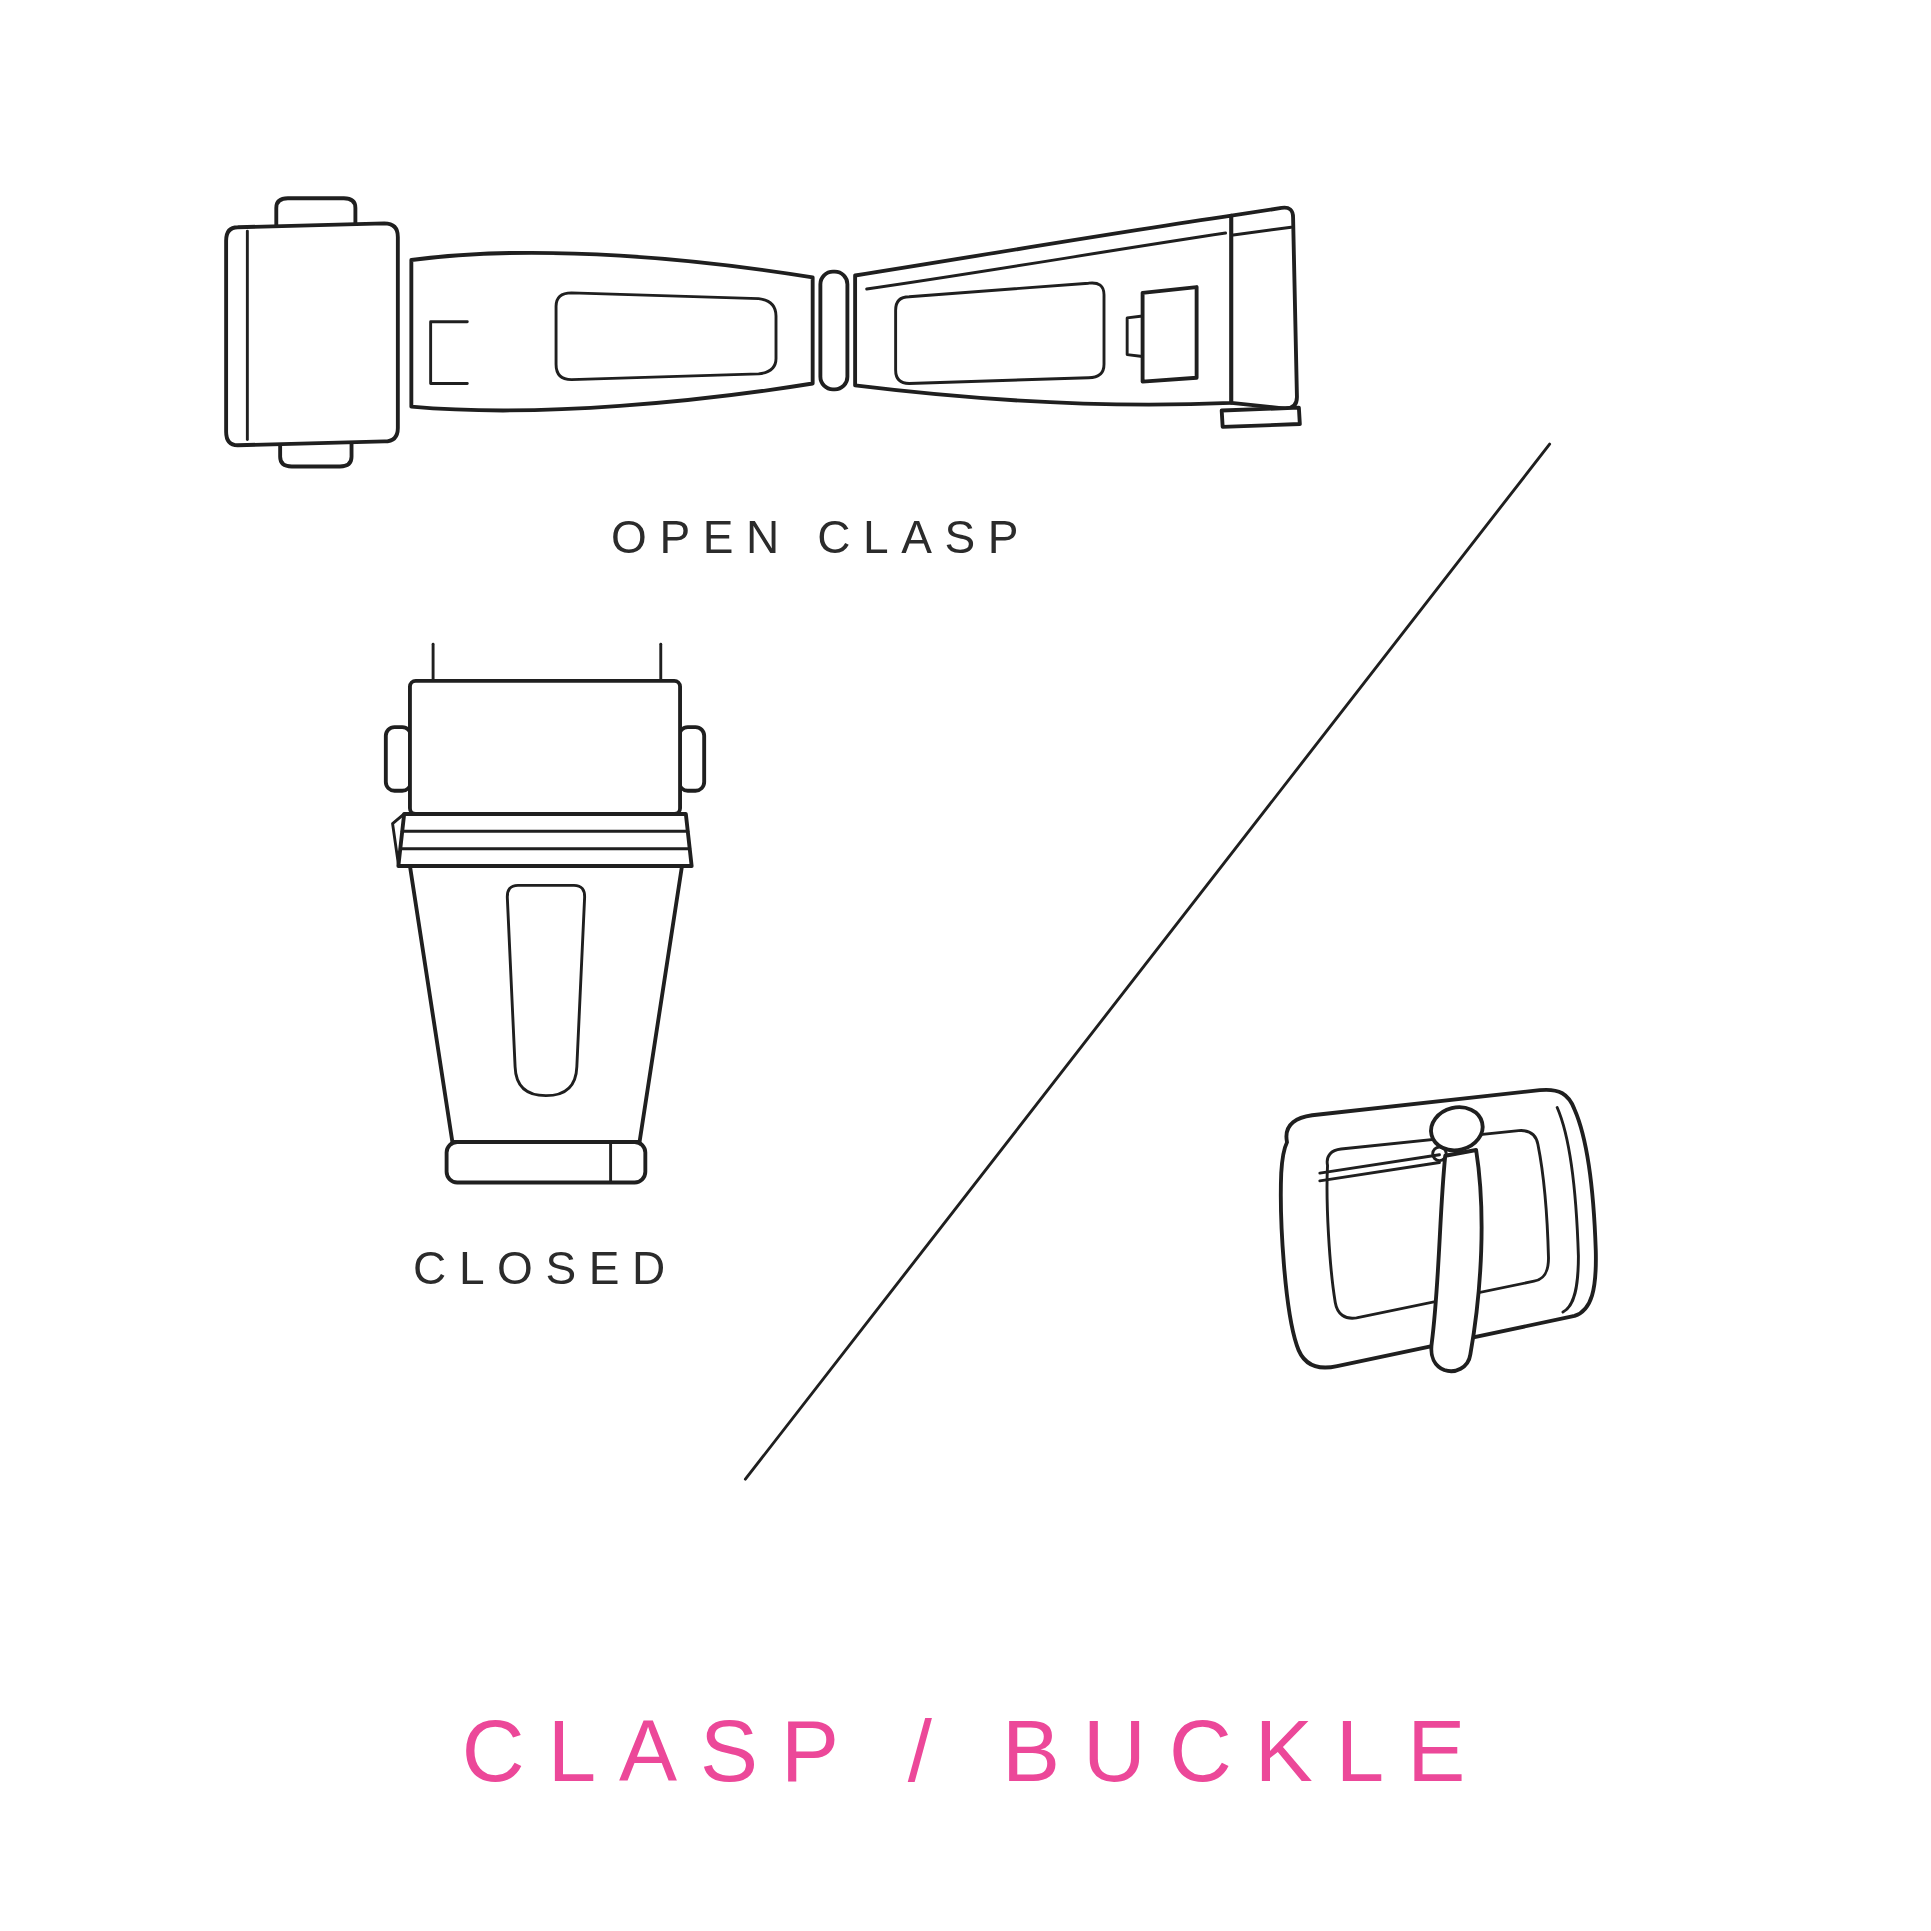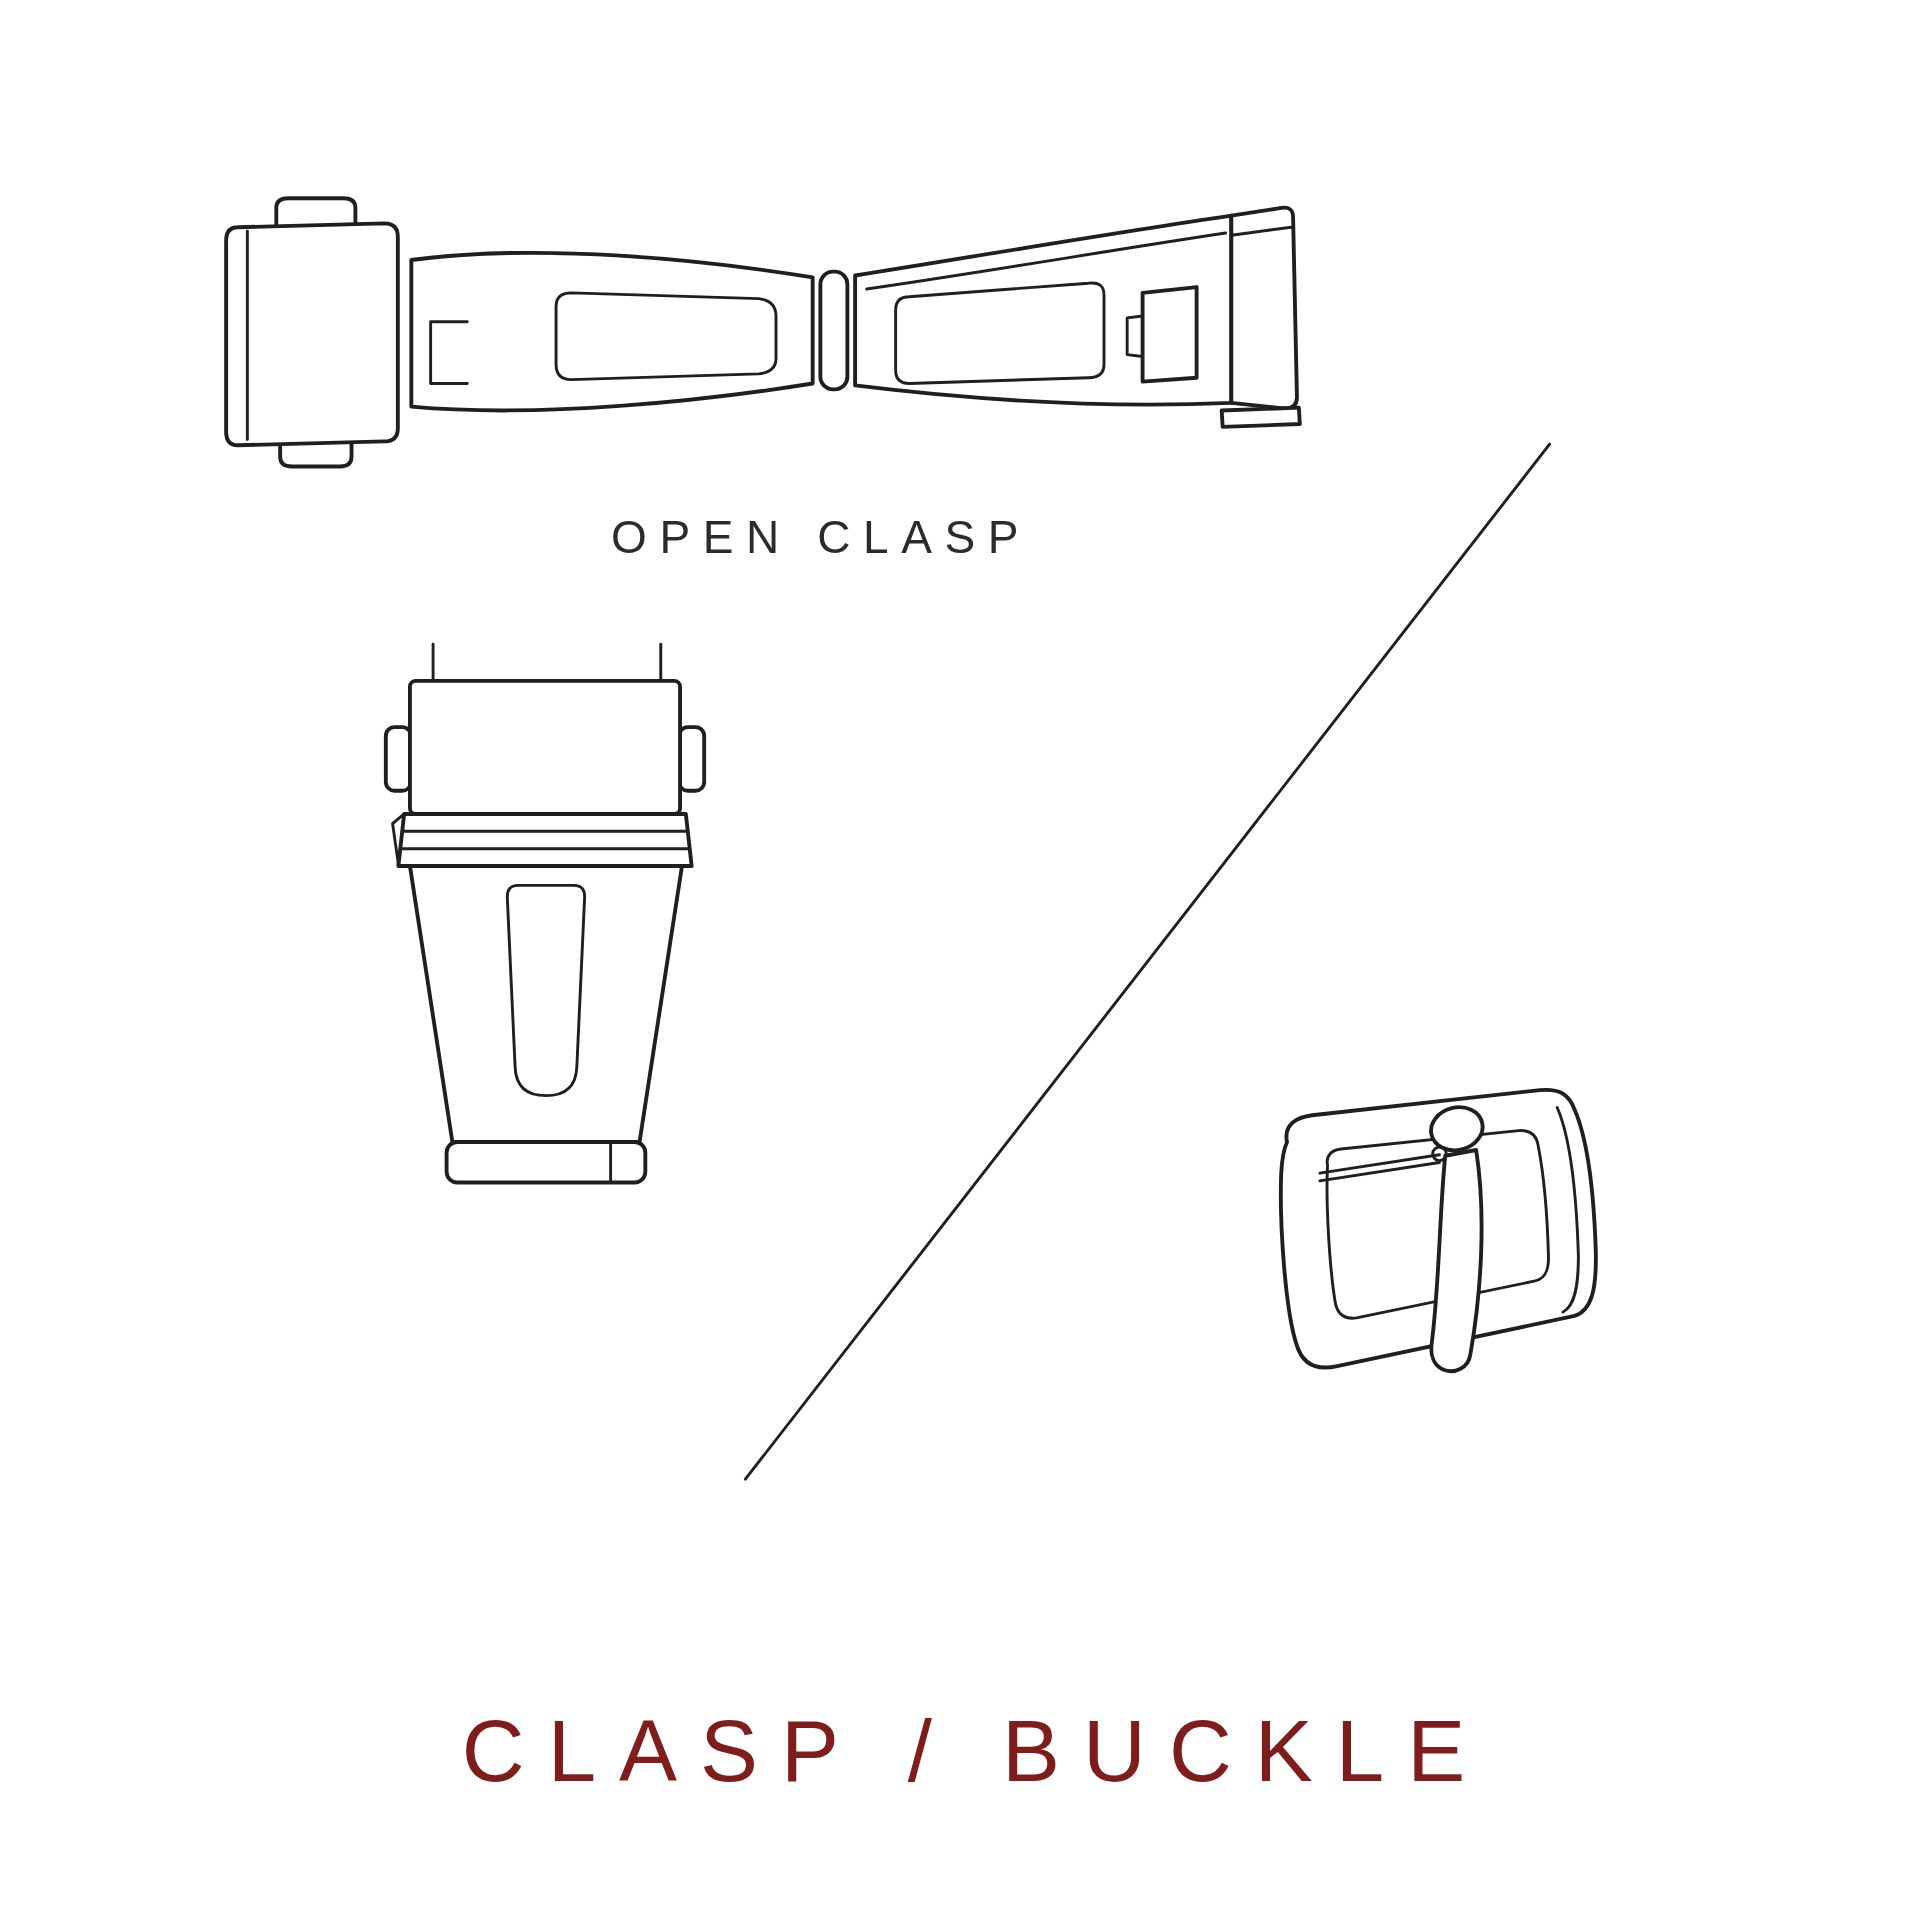--- a/index.html
+++ b/index.html
@@ -21,21 +21,21 @@
   .caption {
     position: absolute;
     color: #2b2b2b;
     text-align: center;
     font-size: 46px;
     letter-spacing: 12.6px;
     font-weight: 400;
   }
   .title {
     position: absolute;
-    color: #7f1d1d;
+    color: #ec4899;
     text-align: center;
     font-size: 87px;
     letter-spacing: 23px;
     font-weight: 400;
   }
   svg .lnw {
     fill: #ffffff;
     stroke: #1f1f1f;
     stroke-width: 4;
     stroke-linecap: round;
@@ -101,20 +101,21 @@
     <path class="thin" d="M24,178 L12,188 L18,230"></path>
 
     <path class="lnw" d="M30,232 L312,232 L268,518 L74,518 Z"></path>
 
     <path class="thin" d="M142,252 L200,252 Q212,252 211,266 L203,440 Q202,470 171,470 Q140,470 139,440 L131,266 Q130,252 142,252 Z"></path>
 
     <rect class="lnw" x="68" y="518" width="206" height="42" rx="11"></rect>
     <path class="thin" d="M238,520 L238,558"></path>
   </svg>
 
+  <div class="caption" style="left:304px; top:1241px; width:483px;">CLOSED</div>
 
   <svg class="illus" style="left:0; top:0;" width="1931" height="1931" viewBox="0 0 2000 2000">
     <path class="thin" d="M1605,460 L772,1532"></path>
   </svg>
 
   <svg class="illus" style="left:1231px; top:1067px;" width="415" height="357" viewBox="0 0 430 370">
 
     <path class="lnw" d="M58,78 C54,58 70,52 84,50 L320,24 C340,22 350,28 356,44 C370,76 376,130 378,190 C379,230 374,252 356,258 L110,310 C88,315 74,308 68,288 C56,252 50,160 52,110 C53,92 55,84 58,78 Z"></path>
 
     <path class="thin" d="M338,42 C352,74 358,132 360,196 C360,228 356,248 344,254"></path>

